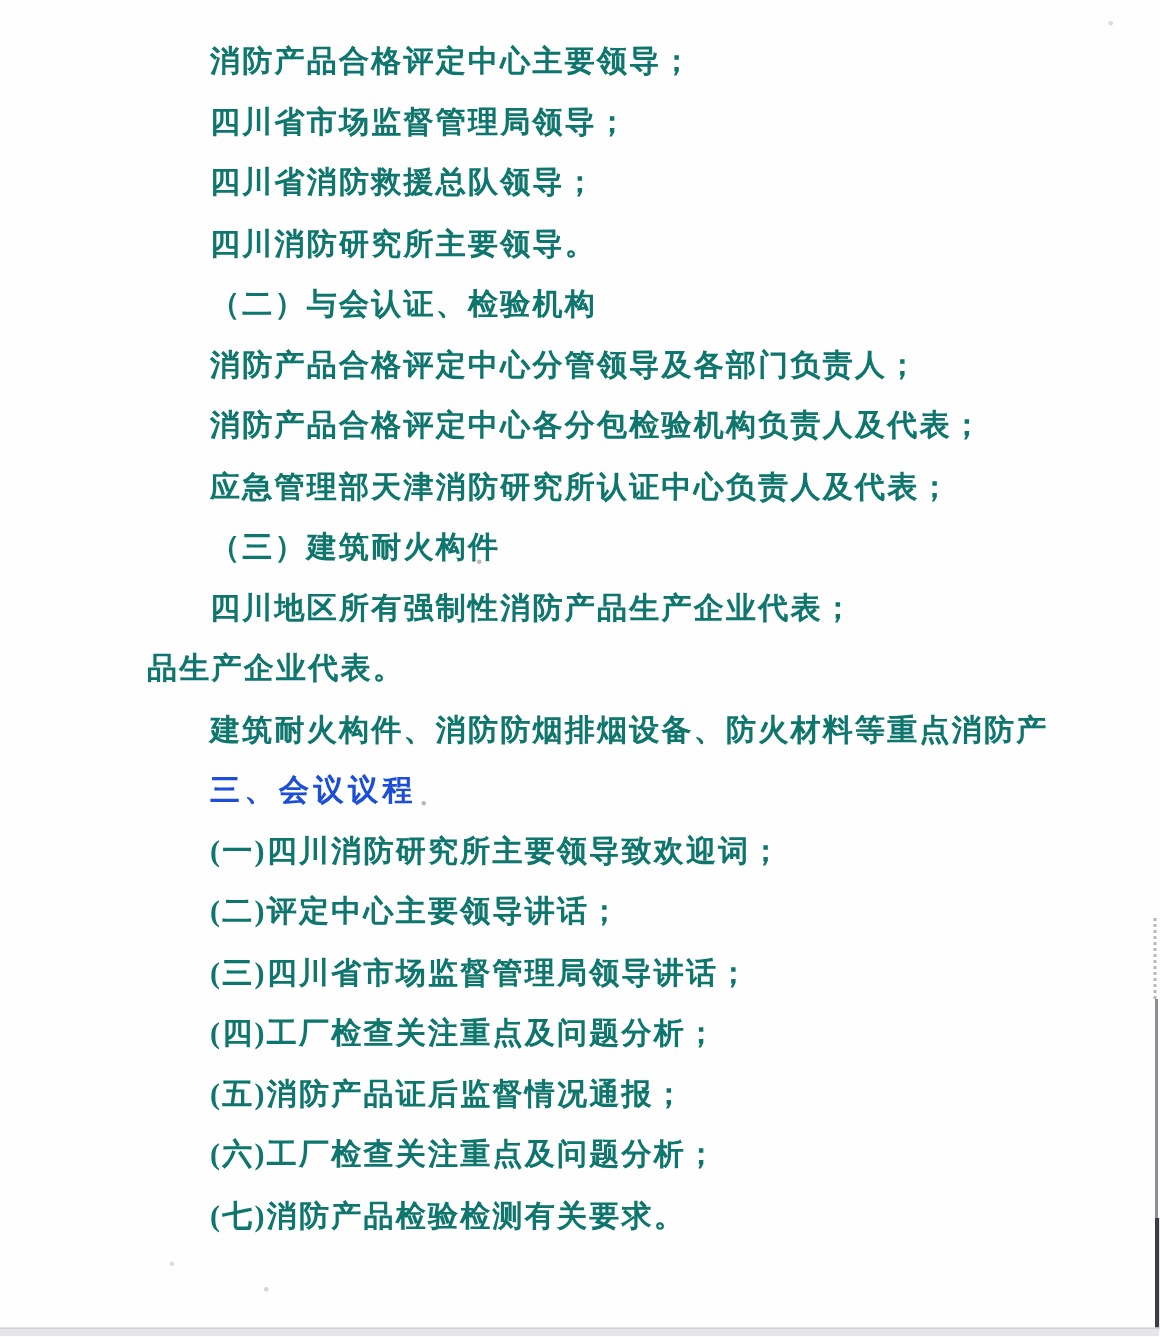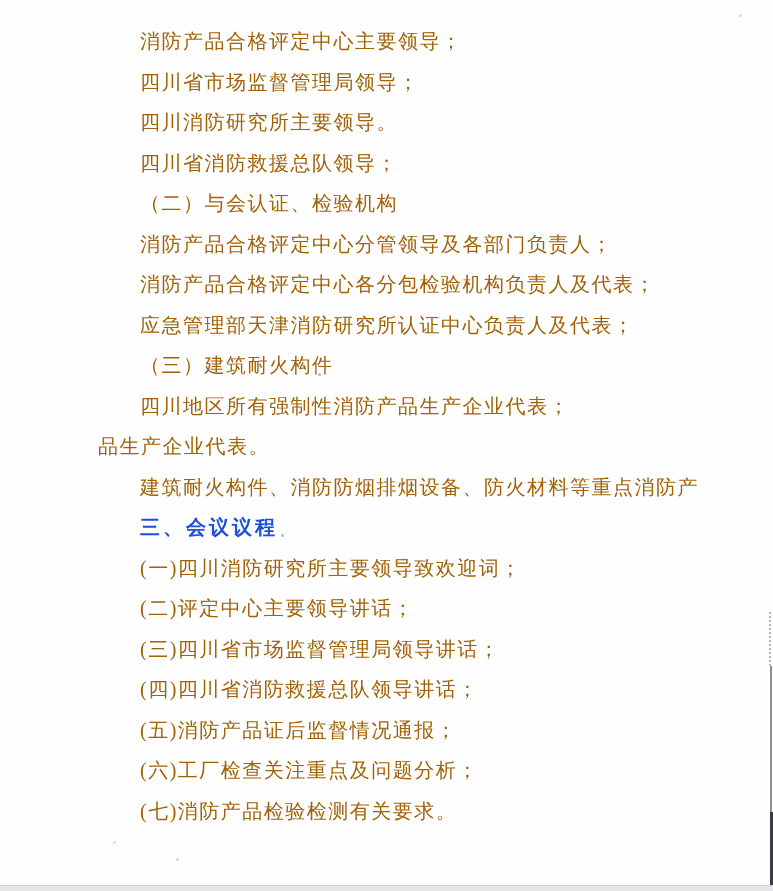--- a/index.html
+++ b/index.html
@@ -15,23 +15,23 @@
     position: absolute;
     top: 21px;
     left: 98px;
     width: 640px;
   }
   .line {
     height: 40.5px;
     line-height: 40.5px;
     font-size: 20px;
     letter-spacing: 1.5px;
-    color: #a16207;
+    color: #0f766e;
     white-space: nowrap;
-    font-weight: normal;
+    font-weight: bold;
   }
   .indent { padding-left: 42px; }
   .heading {
     font-weight: bold;
     color: #1d4ed8;
     letter-spacing: 3px;
   }
   
   .edge-dotted {
     position: absolute;
@@ -65,35 +65,35 @@
     border-radius: 50%;
   }
 </style>
 </head>
 <body>
 
 <div class="page">
   <div class="content">
     <div class="line indent">消防产品合格评定中心主要领导；</div>
     <div class="line indent">四川省市场监督管理局领导；</div>
+    <div class="line indent">四川省消防救援总队领导；</div>
     <div class="line indent">四川消防研究所主要领导。</div>
-    <div class="line indent">四川省消防救援总队领导；</div>
     <div class="line indent">（二）与会认证、检验机构</div>
     <div class="line indent">消防产品合格评定中心分管领导及各部门负责人；</div>
     <div class="line indent">消防产品合格评定中心各分包检验机构负责人及代表；</div>
     <div class="line indent">应急管理部天津消防研究所认证中心负责人及代表；</div>
     <div class="line indent">（三）建筑耐火构件</div>
     <div class="line indent">四川地区所有强制性消防产品生产企业代表；</div>
     <div class="line">品生产企业代表。</div>
     <div class="line indent">建筑耐火构件、消防防烟排烟设备、防火材料等重点消防产</div>
     <div class="line indent heading">三、会议议程</div>
     <div class="line indent">(一)四川消防研究所主要领导致欢迎词；</div>
     <div class="line indent">(二)评定中心主要领导讲话；</div>
     <div class="line indent">(三)四川省市场监督管理局领导讲话；</div>
-    <div class="line indent">(四)四川省消防救援总队领导讲话；</div>
+    <div class="line indent">(四)工厂检查关注重点及问题分析；</div>
     <div class="line indent">(五)消防产品证后监督情况通报；</div>
     <div class="line indent">(六)工厂检查关注重点及问题分析；</div>
     <div class="line indent">(七)消防产品检验检测有关要求。</div>
   </div>
 
   <div class="edge-dotted"></div>
   <div class="edge-gray"></div>
   <div class="edge-dark"></div>
   <div class="bottom-strip"></div>
 

